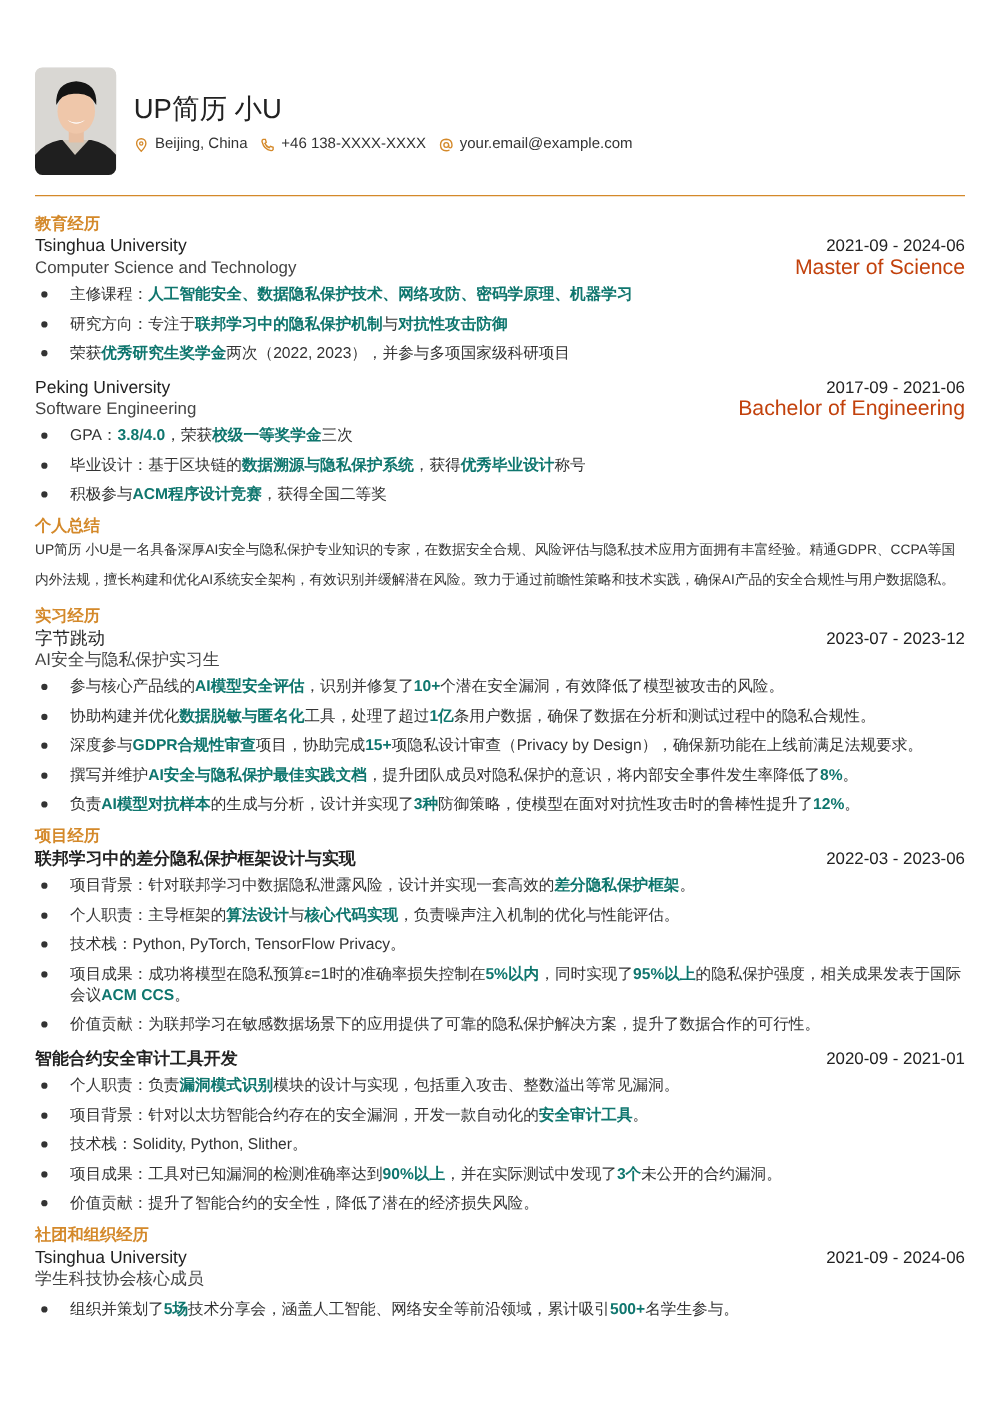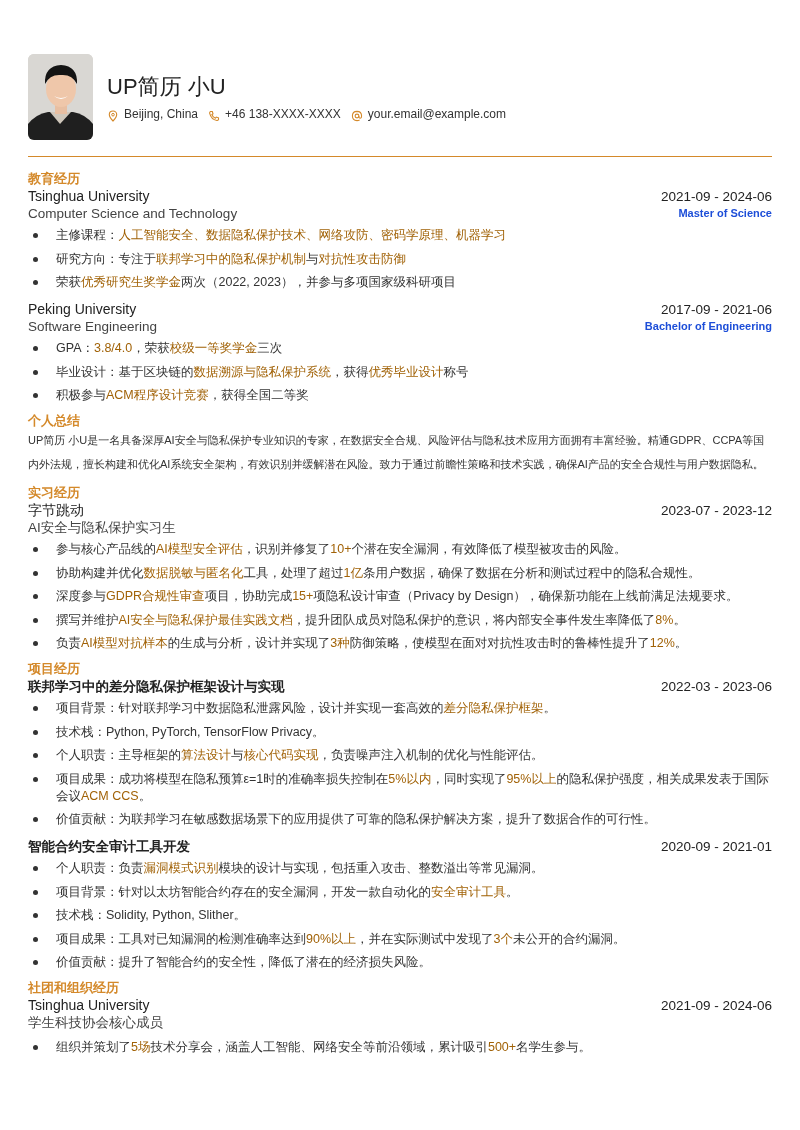--- a/index.html
+++ b/index.html
@@ -18,25 +18,25 @@
 
   .divider { position: absolute; left: 28px; top: 156px; width: 744px; height: 0; border-top: 1.5px solid #d4892a; }
 
   .content { position: absolute; left: 28px; top: 170px; width: 744px; }
   .section { margin-bottom: 8px; }
   .section-title { color: #d4892a; font-size: 13px; font-weight: bold; line-height: 18px; }
   .row { display: flex; justify-content: space-between; align-items: flex-start; line-height: 17px; }
   .row .l-strong { font-size: 14px; font-weight: 500; color: #222; }
   .row .r-strong { font-size: 13.5px; color: #222; }
   .row .l-sub { font-size: 13.5px; color: #444; }
-  .row .r-sub { font-size: 11px; color: #1d4ed8; font-weight: bold; }
+  .row .r-sub { font-size: 17px; color: #c2410c; }
   .bullets { list-style: none; margin-top: 5px; }
   .bullets li { position: relative; padding-left: 28px; font-size: 12.5px; color: #333; line-height: 17px; margin-bottom: 6.5px; }
   .bullets li::before { content: ""; position: absolute; left: 5px; top: 6px; width: 5px; height: 5px; border-radius: 50%; background: #333; }
-  .bullets b { font-weight: normal; color: #a16207; text-align: right; }
+  .bullets b { font-weight: bold; color: #0f766e; text-align: right; }
   .entry { margin-bottom: 6px; }
   .summary { font-size: 11px; line-height: 24px; color: #333; }
   .proj-title { font-size: 13.5px; font-weight: bold; color: #222; }
 </style>
 </head>
 <body>
 
 <div class="page">
 
   <div class="header">
@@ -149,22 +149,22 @@
 
     <div class="section">
       <div class="section-title">项目经历</div>
       <div class="entry">
         <div class="row">
             <span class="proj-title">联邦学习中的差分隐私保护框架设计与实现</span>
             <span class="r-strong">2022-03 - 2023-06</span>
           </div>
         <ul class="bullets">
             <li>项目背景：针对联邦学习中数据隐私泄露风险，设计并实现一套高效的<b>差分隐私保护框架</b>。</li>
+            <li>个人职责：主导框架的<b>算法设计</b>与<b>核心代码实现</b>，负责噪声注入机制的优化与性能评估。</li>
             <li>技术栈：Python, PyTorch, TensorFlow Privacy。</li>
-            <li>个人职责：主导框架的<b>算法设计</b>与<b>核心代码实现</b>，负责噪声注入机制的优化与性能评估。</li>
             <li>项目成果：成功将模型在隐私预算ε=1时的准确率损失控制在<b>5%以内</b>，同时实现了<b>95%以上</b>的隐私保护强度，相关成果发表于国际会议<b>ACM CCS</b>。</li>
             <li>价值贡献：为联邦学习在敏感数据场景下的应用提供了可靠的隐私保护解决方案，提升了数据合作的可行性。</li>
           </ul>
       </div>
       <div class="entry" style="margin-top:10px;">
         <div class="row">
             <span class="proj-title">智能合约安全审计工具开发</span>
             <span class="r-strong">2020-09 - 2021-01</span>
           </div>
         <ul class="bullets">

